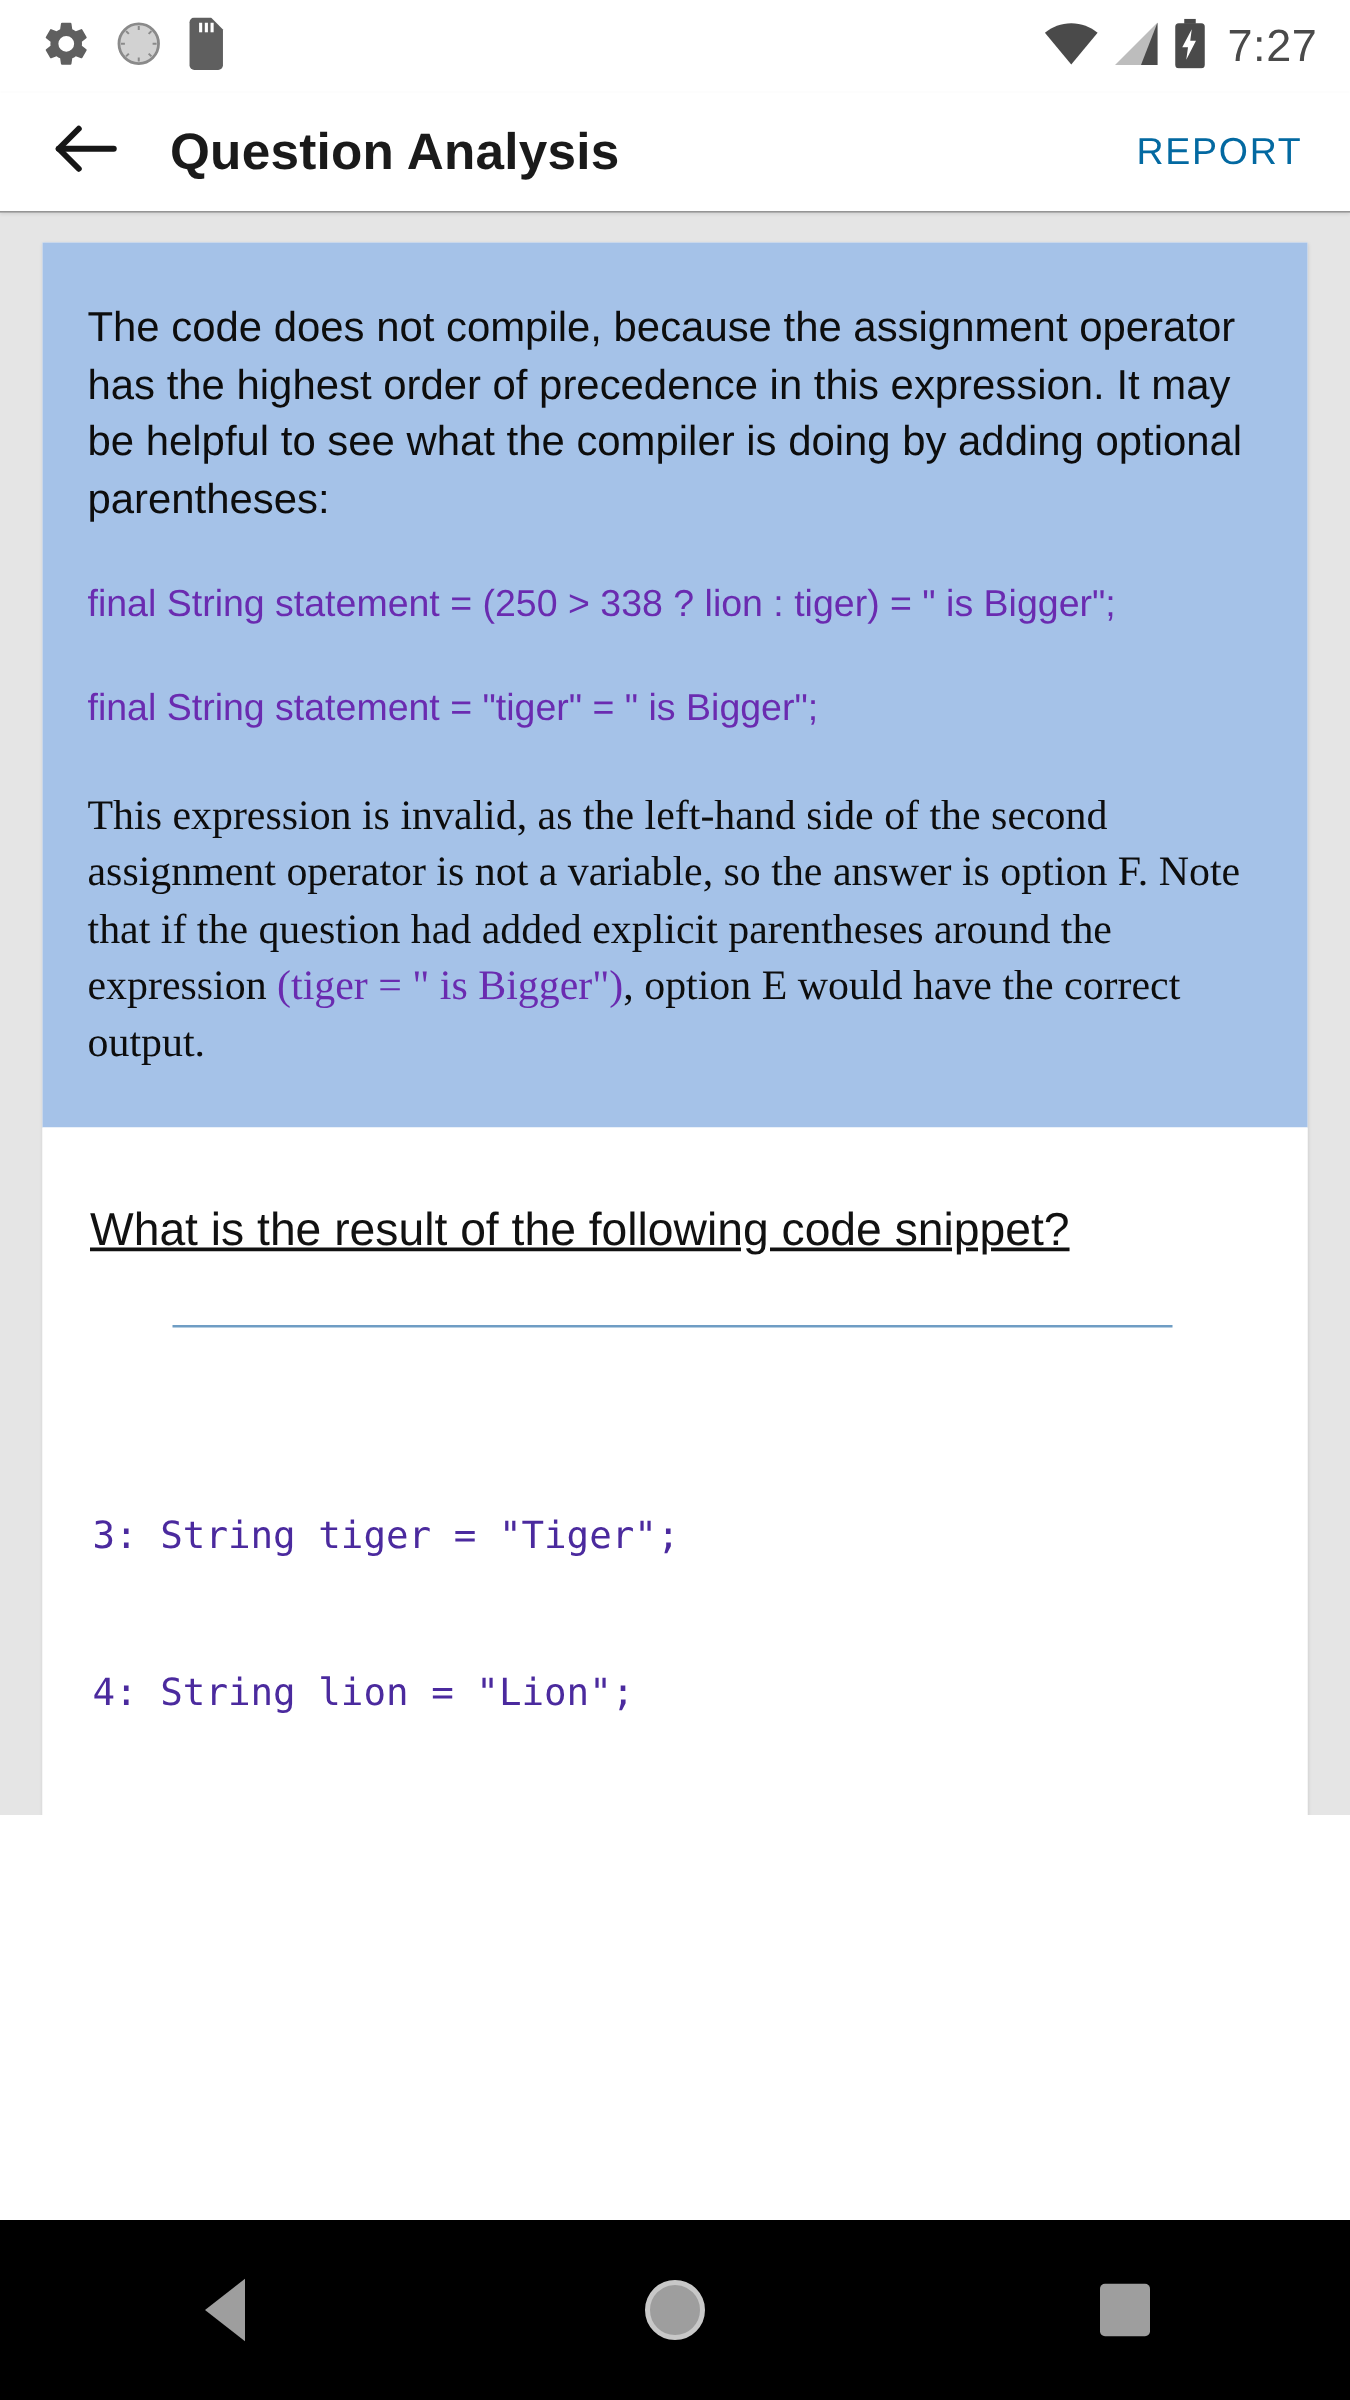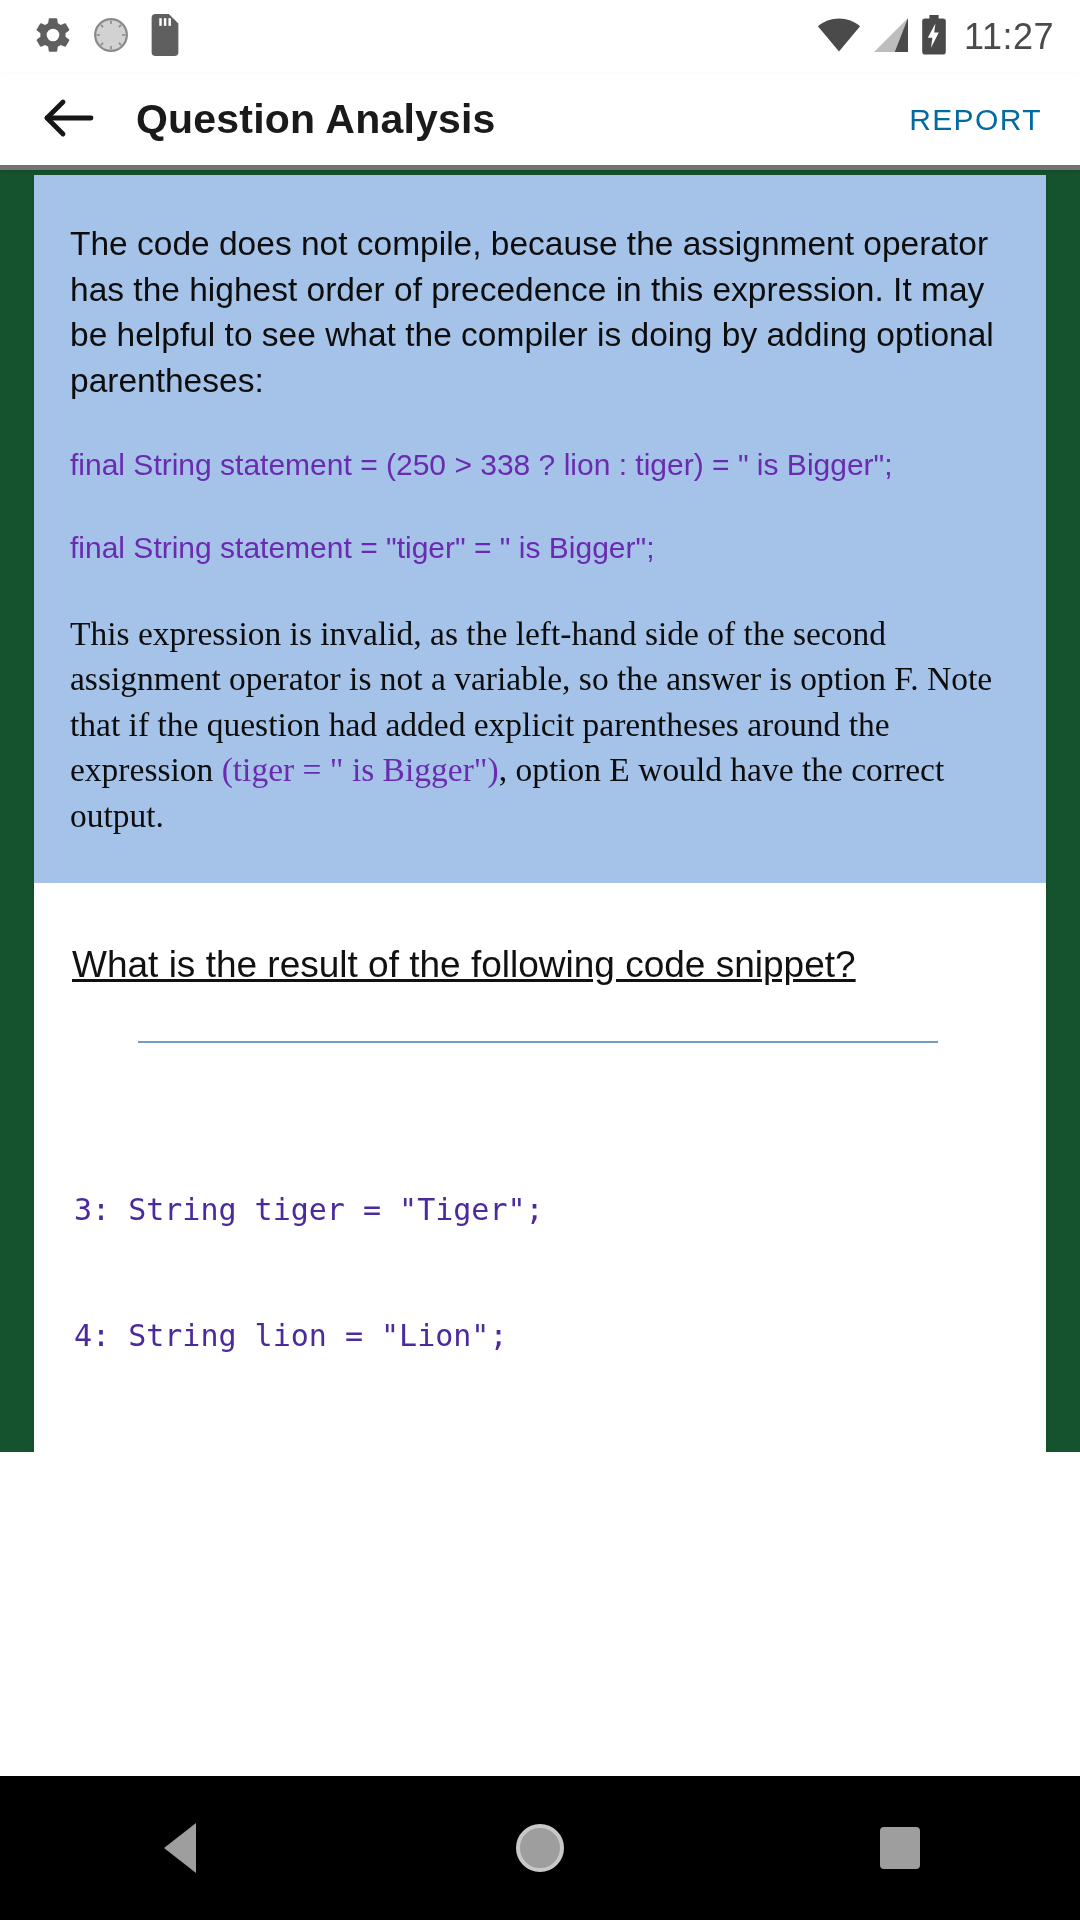--- a/index.html
+++ b/index.html
@@ -29,21 +29,21 @@
   }
   .sicon { display: block; }
 
   
   .app-bar {
     height: 96px;
     background: #ffffff;
     display: flex;
     align-items: center;
     padding: 0 34px 0 38px;
-    border-bottom: 5px solid #737373;
+    border-bottom: 1px solid #737373;
     box-shadow: 0 1px 3px rgba(0,0,0,0.10);
     position: relative;
     z-index: 5;
   }
   .back-btn { width: 62px; height: 62px; display:flex; align-items:center; justify-content:center; cursor: pointer; }
   .app-title {
     font-size: 41px;
     font-weight: bold;
     color: #1a1a1a;
     margin-left: 36px;
@@ -54,24 +54,24 @@
     font-size: 30px;
     font-weight: 500;
     color: #0369a1;
     letter-spacing: 1.4px;
     cursor: pointer;
     padding: 10px 4px;
   }
 
   
   .content {
-    background: #14532d;
+    background: #e5e5e5;
     height: 1282px;
     overflow: hidden;
-    padding-top: 5px;
+    padding-top: 24px;
   }
   .card {
     background: #ffffff;
     margin: 0 34px;
     box-shadow: 0 1px 3px rgba(0,0,0,0.13);
   }
 
   
   .explanation {
     background: #a5c2e8;
@@ -184,21 +184,21 @@
           <path fill="#4a4a4a" d="M19 0v18h-7L19 0z"></path>
         </svg>
     </span>
     <span class="sicon">
       <svg width="26" height="40" viewBox="0 0 13 20">
           <rect x="4.2" y="0" width="4.6" height="2" fill="#4a4a4a"></rect>
           <rect x="0.6" y="1.8" width="11.8" height="18" rx="1.4" fill="#4a4a4a"></rect>
           <path fill="#ffffff" d="M7.2 4.2 3.4 11.4h2.3l-0.7 5 3.9-7.6H6.6z"></path>
         </svg>
     </span>
-    <span class="status-time">11:27</span>
+    <span class="status-time">7:27</span>
   </div>
 </div>
 
 <div class="app-bar">
   <div class="back-btn">
     <span>
       <svg width="52" height="44" viewBox="0 0 26 22">
           <g stroke="#161616" stroke-width="2.4" fill="none" stroke-linecap="round" stroke-linejoin="round">
             <line x1="2" y1="11" x2="24" y2="11"></line>
             <polyline points="10,3 2,11 10,19"></polyline>

